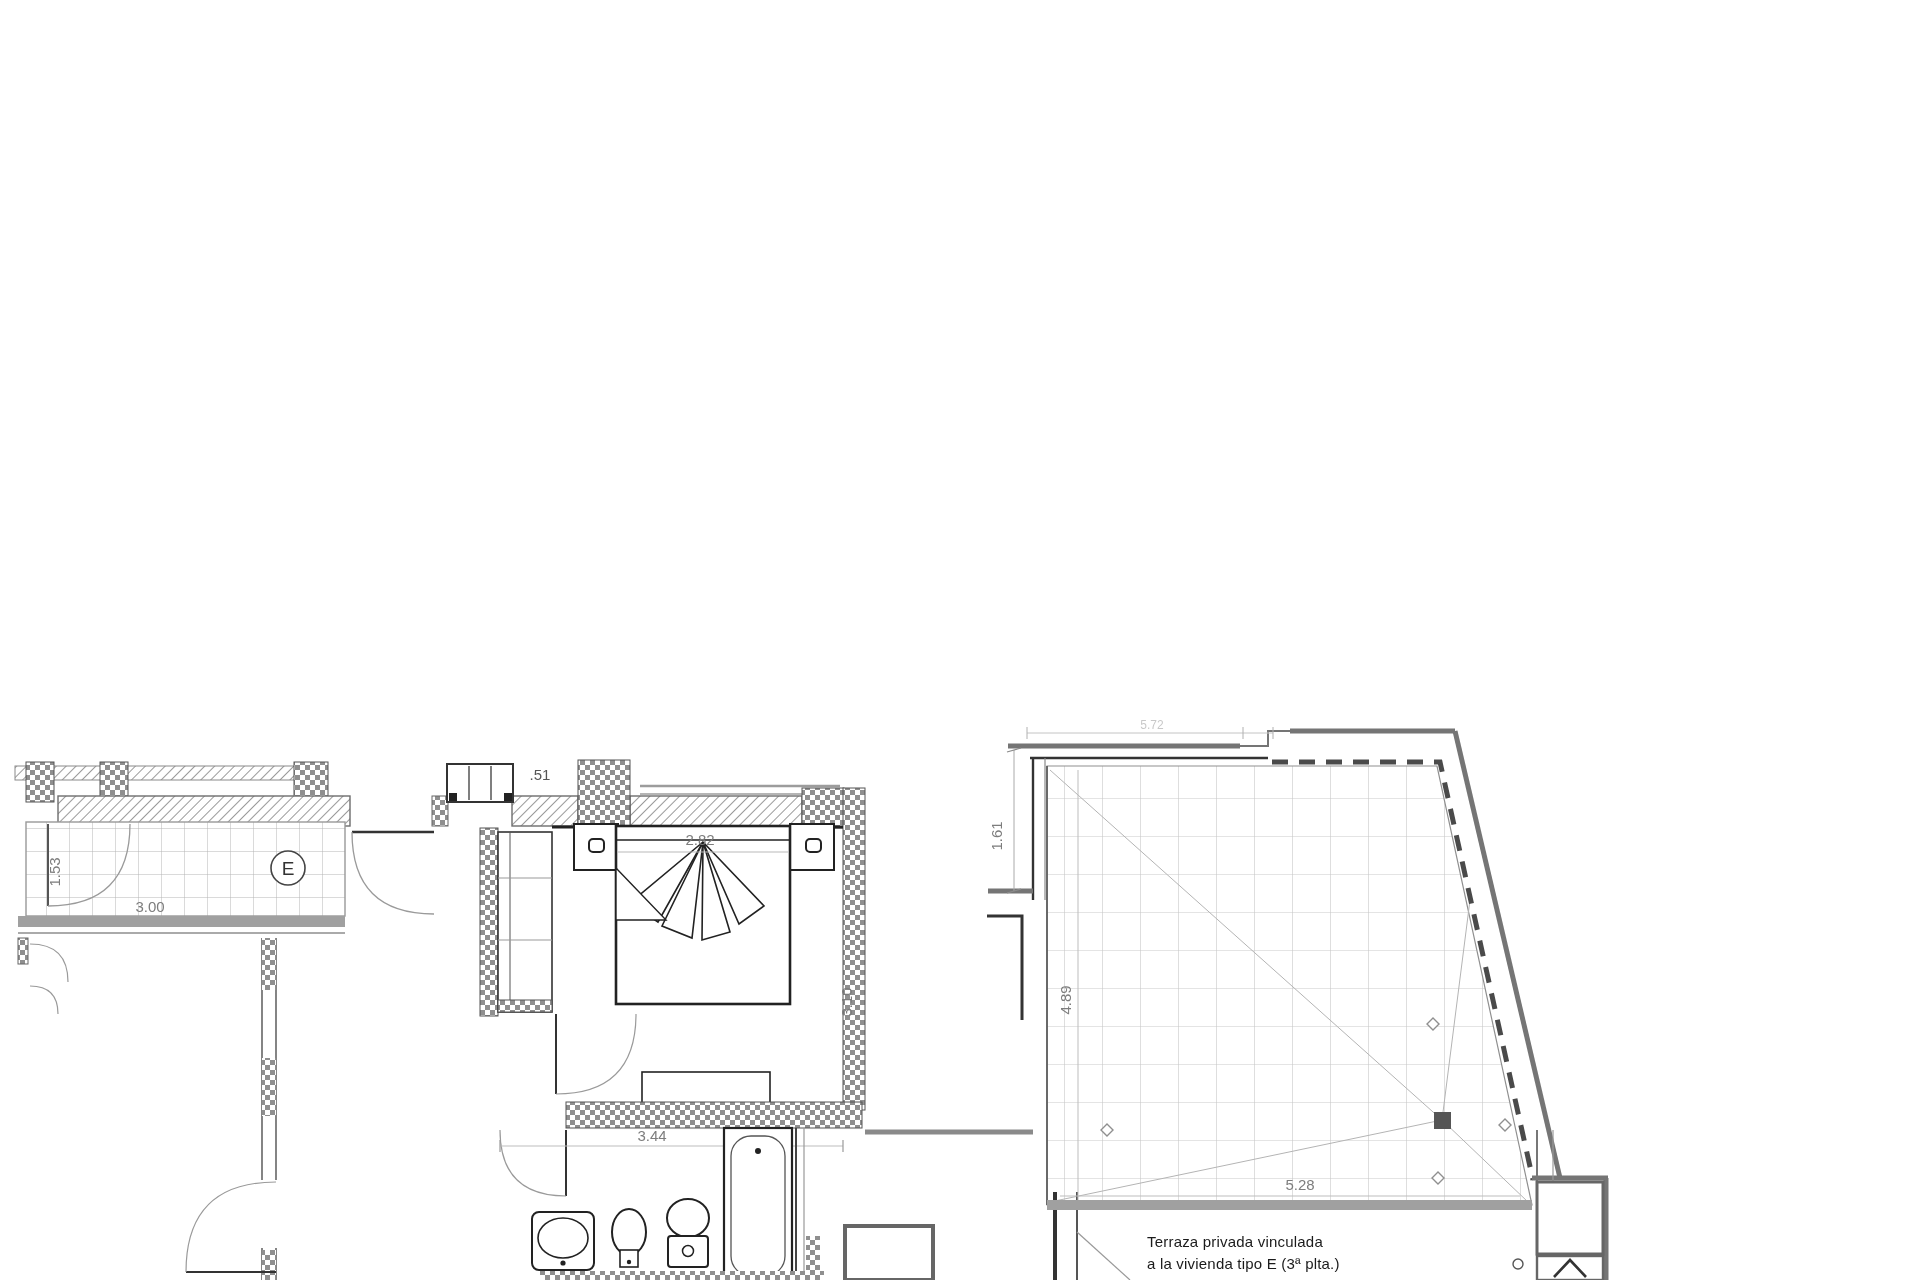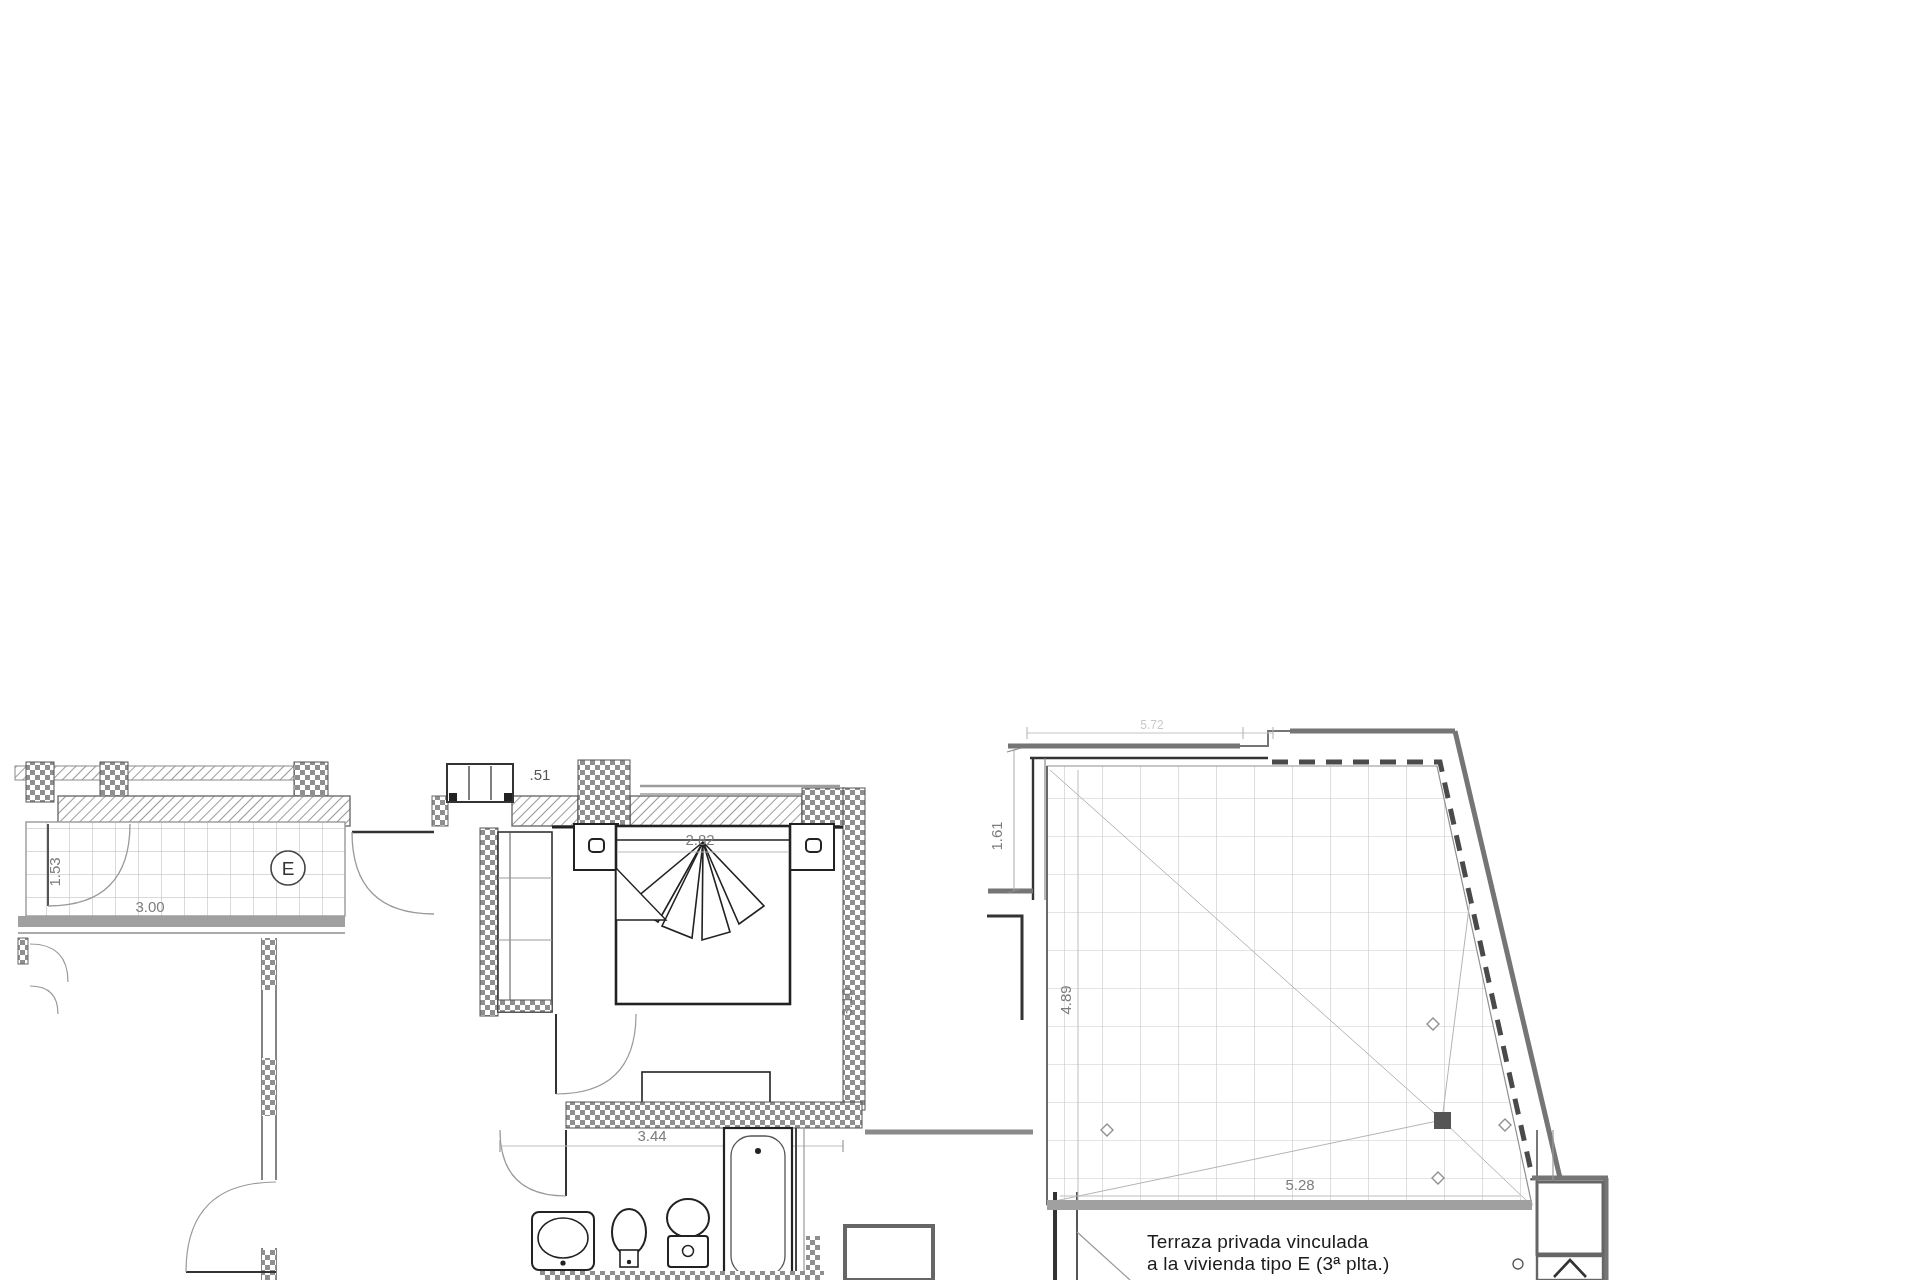--- a/index.html
+++ b/index.html
@@ -4,21 +4,21 @@
 <style>
   html,body{margin:0;padding:0;background:#ffffff;}
   #canvas{position:relative;width:1920px;height:1280px;background:#ffffff;overflow:hidden;
           font-family:"Liberation Sans", sans-serif;}
   svg{position:absolute;left:0;top:0;}
   .dimtext{font-family:"Liberation Sans",sans-serif;font-size:15px;fill:#7d7d7d;}
   .dimtext-dark{font-family:"Liberation Sans",sans-serif;font-size:15px;fill:#555;}
   .roomlabel{font-family:"Liberation Sans",sans-serif;font-size:19px;fill:#333;}
   .faint{opacity:.42;font-size:12px;}
   #caption{position:absolute;left:1147px;top:1231px;width:400px;color:#1b1b1b;
-           font-size:19px;line-height:22px;letter-spacing:.2px;}
+           font-size:15px;line-height:22px;letter-spacing:.2px;}
 </style>
 </head>
 <body>
 
 <div id="canvas">
 <svg width="1920" height="1280" viewBox="0 0 1920 1280">
   <defs>
     <pattern id="hatch" width="7" height="7" patternTransform="rotate(45)" patternUnits="userSpaceOnUse">
       <rect width="7" height="7" fill="#ffffff"></rect>
       <line x1="0" y1="0" x2="0" y2="7" stroke="#9a9a9a" stroke-width="2"></line>

